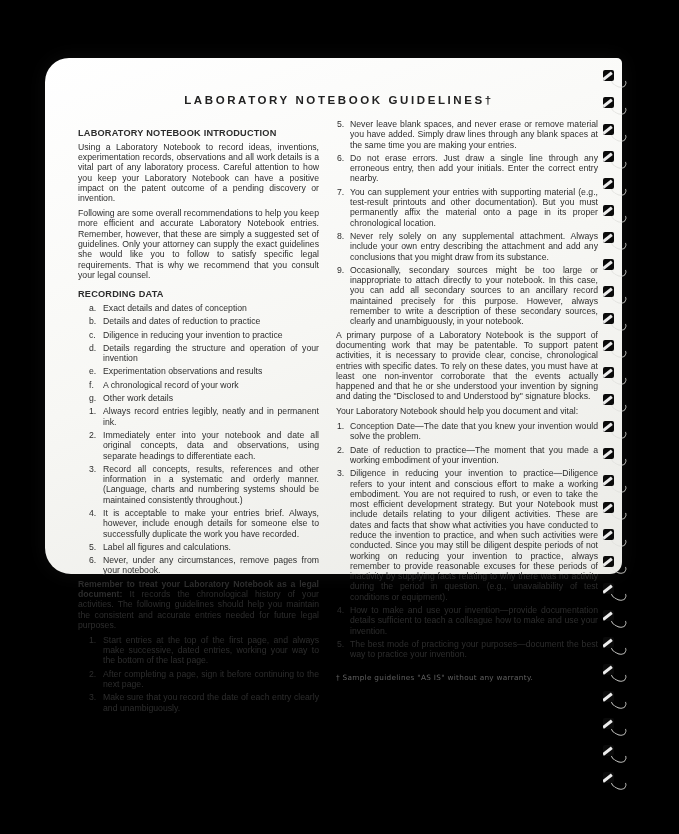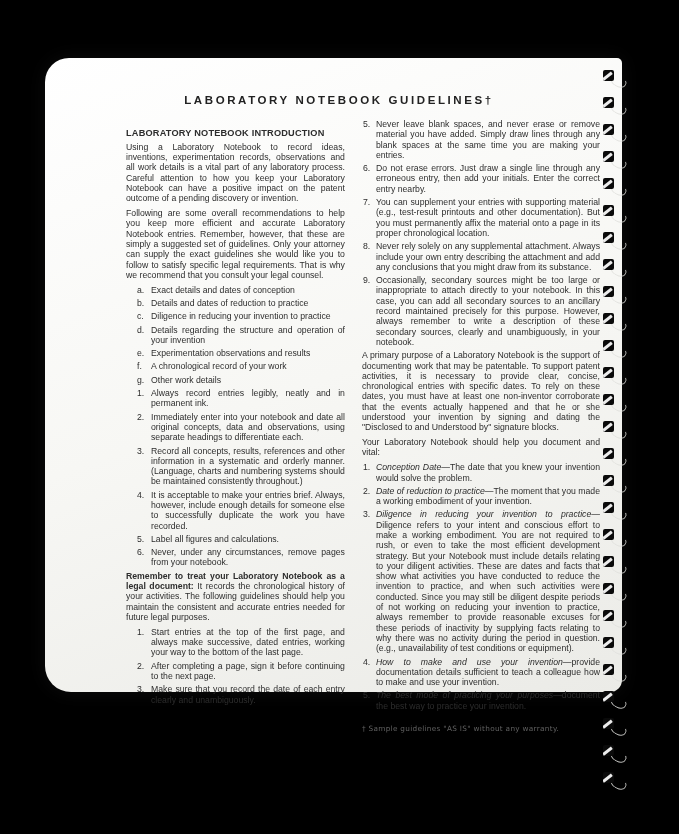--- a/index.html
+++ b/index.html
@@ -1,31 +1,31 @@
 <!DOCTYPE html>
 <html lang="en"><head>
 <meta charset="utf-8">
 <style>
   html,body{margin:0;padding:0;background:#000;}
   .canvas{position:relative;width:679px;height:834px;background:#000;overflow:hidden;
           font-family:"Liberation Sans",sans-serif;}
-  .page{position:absolute;left:45px;top:58px;width:577px;height:634px;
+  .page{position:absolute;left:45px;top:58px;width:577px;height:516px;
         background:linear-gradient(160deg,#ffffff 0%,#f7f7f4 50%,#ebebe7 100%);
         border-radius:24px 5px 12px 26px;color:#2d2d2d;
         box-shadow:0 0 20px rgba(255,255,255,0.05);}
   .title{margin-top:36px;padding:0 22px 0 33px;text-align:center;font-weight:bold;
          font-size:11.5px;letter-spacing:2.6px;color:#222;}
   .cols{display:flex;gap:17px;margin-top:13px;padding:0 22px 0 33px;height:658px;overflow:hidden;}
   .col{font-size:8.7px;line-height:10.3px;text-align:justify;hyphens:auto;-webkit-hyphens:auto;}
-  .col-left{width:241px;margin-left:48px;}
+  .col-left{width:241px;}
   .col-right{width:262px;}
   .heading{font-weight:bold;font-size:9.2px;margin:9px 0 3.5px;text-align:left;letter-spacing:0.2px;}
   .para{margin:0 0 4.5px;}
   .bld{font-weight:bold;}
-  .it{font-style:italic;}
+  .it{}
   .li{position:relative;margin:0 0 3px;}
   .li.wide{padding-left:25px;}
   .li.wide .marker{position:absolute;left:11px;}
   .li.narrow{padding-left:14px;}
   .li.narrow .marker{position:absolute;left:1px;}
   .footnote{margin-top:13px;font-size:7.3px;line-height:9px;color:#606060;
             letter-spacing:0.3px;text-align:left;font-family:"DejaVu Sans",sans-serif;}
   .bind-unit{position:absolute;width:30px;height:18px;}
   .hole{position:absolute;left:0;top:0;width:11px;height:11px;background:#0a0a0a;
         border-radius:2px;overflow:hidden;z-index:2;}
@@ -39,20 +39,21 @@
 <body>
 
 <div class="canvas">
   <div class="page">
     <div class="title">LABORATORY NOTEBOOK GUIDELINES†</div>
     <div class="cols">
       <div class="col col-left" id="col-left">
           <div class="heading">LABORATORY NOTEBOOK INTRODUCTION</div>
           <div class="para">Using a Laboratory Notebook to record ideas, inventions, experimentation records, observations and all work details is a vital part of any laboratory process. Careful attention to how you keep your Laboratory Notebook can have a positive impact on the patent outcome of a pending discovery or invention.</div>
           <div class="para">Following are some overall recommendations to help you keep more efficient and accurate Laboratory Notebook entries. Remember, however, that these are simply a suggested set of guidelines. Only your attorney can supply the exact guidelines she would like you to follow to satisfy specific legal requirements. That is why we recommend that you consult your legal counsel.</div>
+          <div class="heading">RECORDING DATA</div>
           <div class="li wide"><span class="marker">a.</span>Exact details and dates of conception</div>
           <div class="li wide"><span class="marker">b.</span>Details and dates of reduction to practice</div>
           <div class="li wide"><span class="marker">c.</span>Diligence in reducing your invention to practice</div>
           <div class="li wide"><span class="marker">d.</span>Details regarding the structure and operation of your invention</div>
           <div class="li wide"><span class="marker">e.</span>Experimentation observations and results</div>
           <div class="li wide"><span class="marker">f.</span>A chronological record of your work</div>
           <div class="li wide"><span class="marker">g.</span>Other work details</div>
           <div class="li wide"><span class="marker">1.</span>Always record entries legibly, neatly and in permanent ink.</div>
           <div class="li wide"><span class="marker">2.</span>Immediately enter into your notebook and date all original concepts, data and observations, using separate headings to differentiate each.</div>
           <div class="li wide"><span class="marker">3.</span>Record all concepts, results, references and other information in a systematic and orderly manner. (Language, charts and numbering systems should be maintained consistently throughout.)</div>

